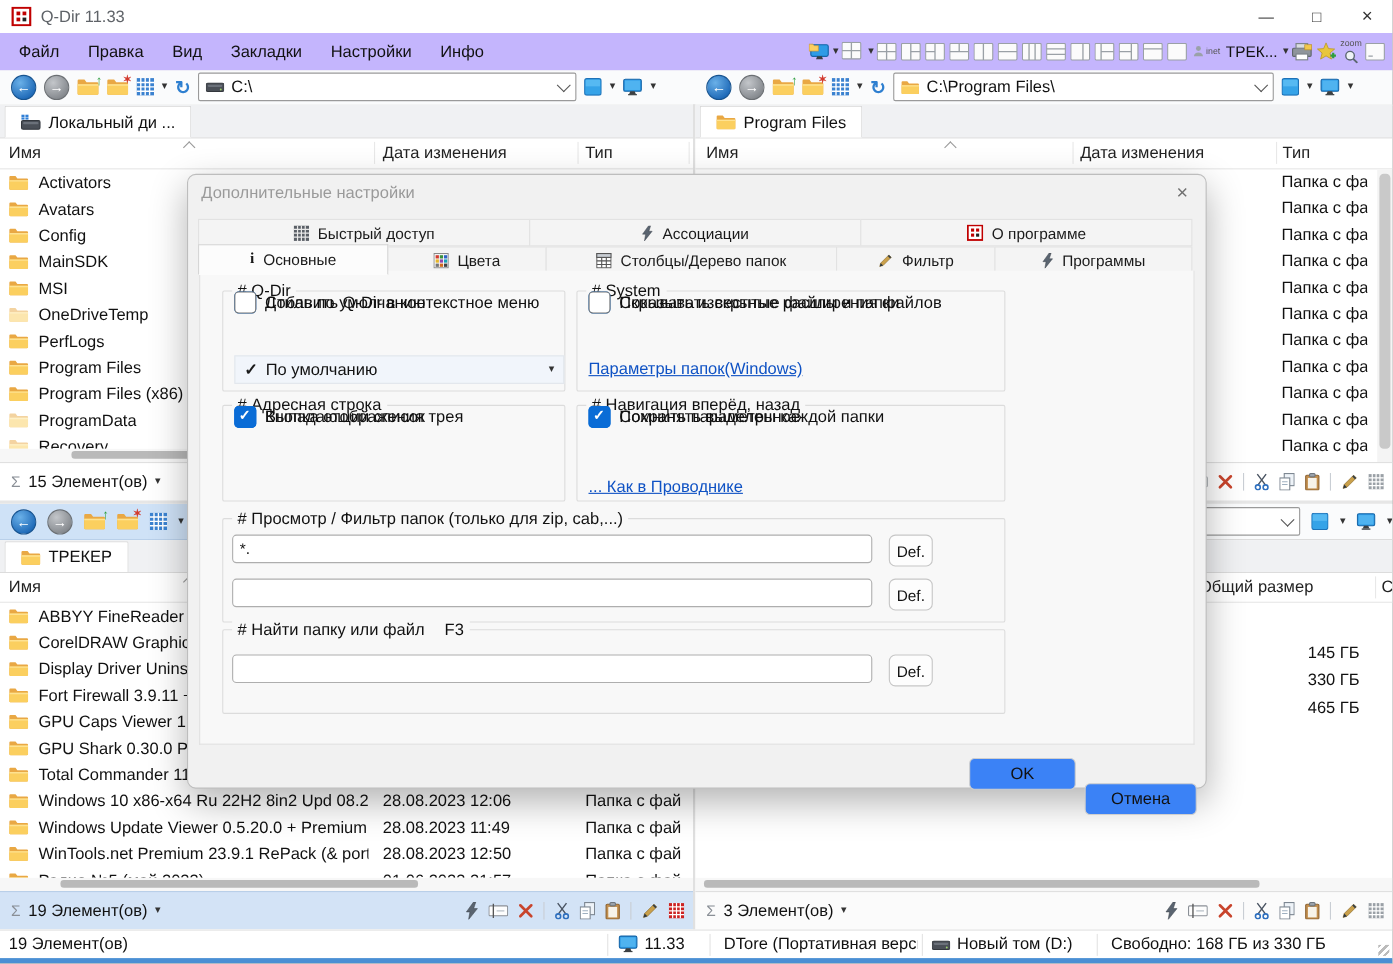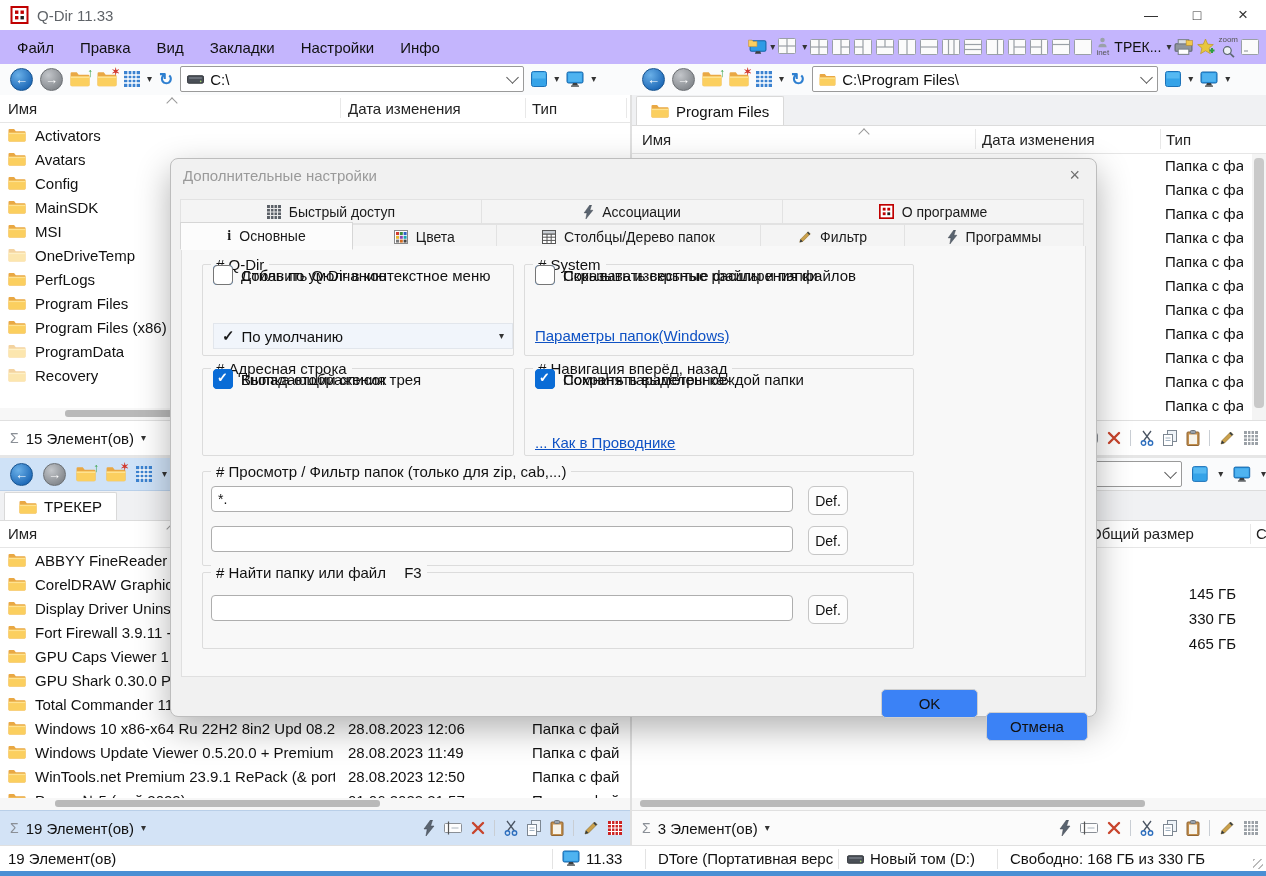--- a/index.html
+++ b/index.html
@@ -330,21 +330,21 @@
           <line x1="11.5" y1="0.5" x2="11.5" y2="15.5"></line>
           <line x1="0.5" y1="8" x2="11.5" y2="8"></line>
         </svg>
       <svg class="pli">
           <rect x="0.5" y="0.5" width="17" height="15" rx="1"></rect>
           <line x1="0.5" y1="5.5" x2="17.5" y2="5.5"></line>
         </svg>
       <svg class="pli">
           <rect x="0.5" y="0.5" width="17" height="15" rx="1"></rect>
         </svg>
-      <span style="display:flex;flex-direction:column;align-items:center;">
+      <span style="display:flex;flex-direction:row;align-items:center;">
         <svg width="13" height="12" viewBox="0 0 14 16">
             <use href="#s-person"></use>
           </svg>
         <span class="tinylbl">inet</span>
       </span>
       <span class="tray-lbl">ТРЕК...</span>
       <span class="caret">▾</span>
       <svg class="icn18">
           <use href="#s-printer"></use>
         </svg>
@@ -433,20 +433,28 @@
         </svg>
       <span class="caret">▾</span>
       <svg width="18" height="16" viewBox="0 0 18 16">
           <use href="#s-monitor"></use>
         </svg>
       <span class="caret">▾</span>
     </div>
   </div>
 
   <div class="panel" style="left:0;top:95px;width:630px;height:360px;">
+    <div class="tabbar">
+      <div class="tab">
+        <svg width="18" height="15" viewBox="0 0 18 15">
+            <use href="#s-drivegrid"></use>
+          </svg>
+        <span>Локальный ди ...</span>
+      </div>
+    </div>
     <div class="cols">
       <span class="colh" style="left:8px;">Имя</span>
       <span class="sortch" style="left:168px;"></span>
       <span class="colsep" style="left:340px;"></span>
       <span class="colh" style="left:348px;">Дата изменения</span>
       <span class="colsep" style="left:525px;"></span>
       <span class="colh" style="left:532px;">Тип</span>
       <span class="colsep" style="left:626px;"></span>
     </div>
     <div class="rows">

